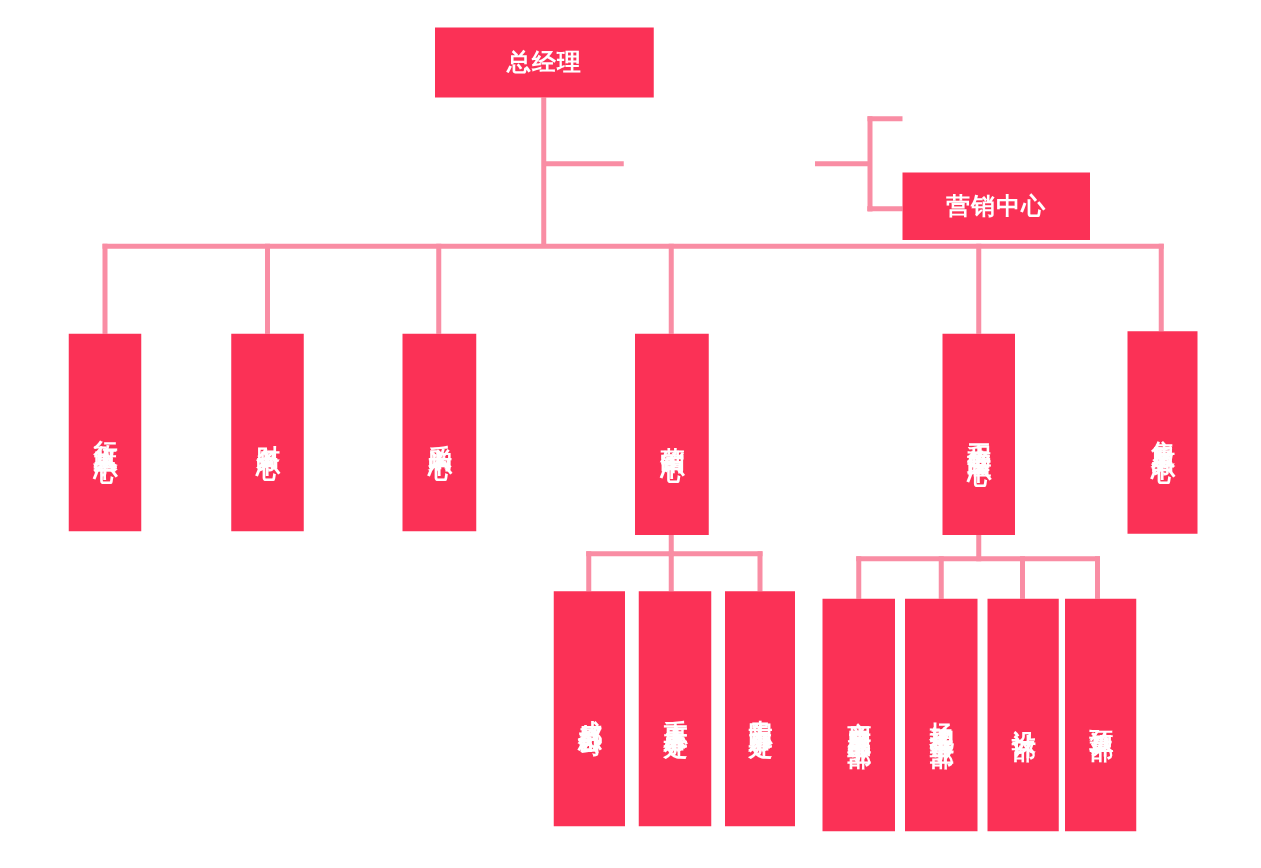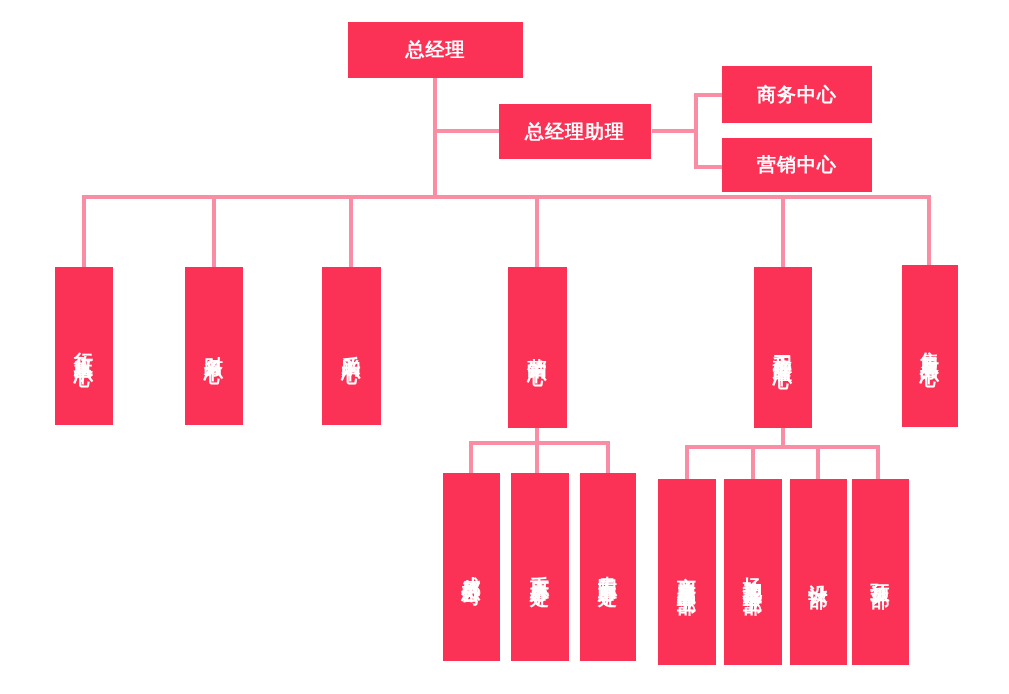--- a/index.html
+++ b/index.html
@@ -71,23 +71,21 @@
 
   <div class="line" style="left:781px;top:428px;width:4px;height:21px"></div>
   <div class="line" style="left:685px;top:445px;width:195px;height:4px"></div>
   <div class="line" style="left:685px;top:445px;width:4px;height:34px"></div>
   <div class="line" style="left:751px;top:445px;width:4px;height:34px"></div>
   <div class="line" style="left:816px;top:445px;width:4px;height:34px"></div>
   <div class="line" style="left:876px;top:445px;width:4px;height:34px"></div>
 
   <div class="node h" style="left:348px;top:22px;width:175px;height:56px">总经理</div>
 
-  <div class="node h" style="left:499px;top:104px;width:152px;height:55px">总经理助理</div>
 
-  <div class="node h" style="left:722px;top:66px;width:150px;height:57px">商务中心</div>
 
   <div class="node h" style="left:722px;top:138px;width:150px;height:54px">营销中心</div>
 
   <div class="node v" style="left:55px;top:267px;width:58px;height:158px">行政人事中心</div>
 
   <div class="node v" style="left:185px;top:267px;width:58px;height:158px">财务中心</div>
 
   <div class="node v" style="left:322px;top:267px;width:59px;height:158px">采购中心</div>
 
   <div class="node v" style="left:508px;top:267px;width:59px;height:161px">营销中心</div>

